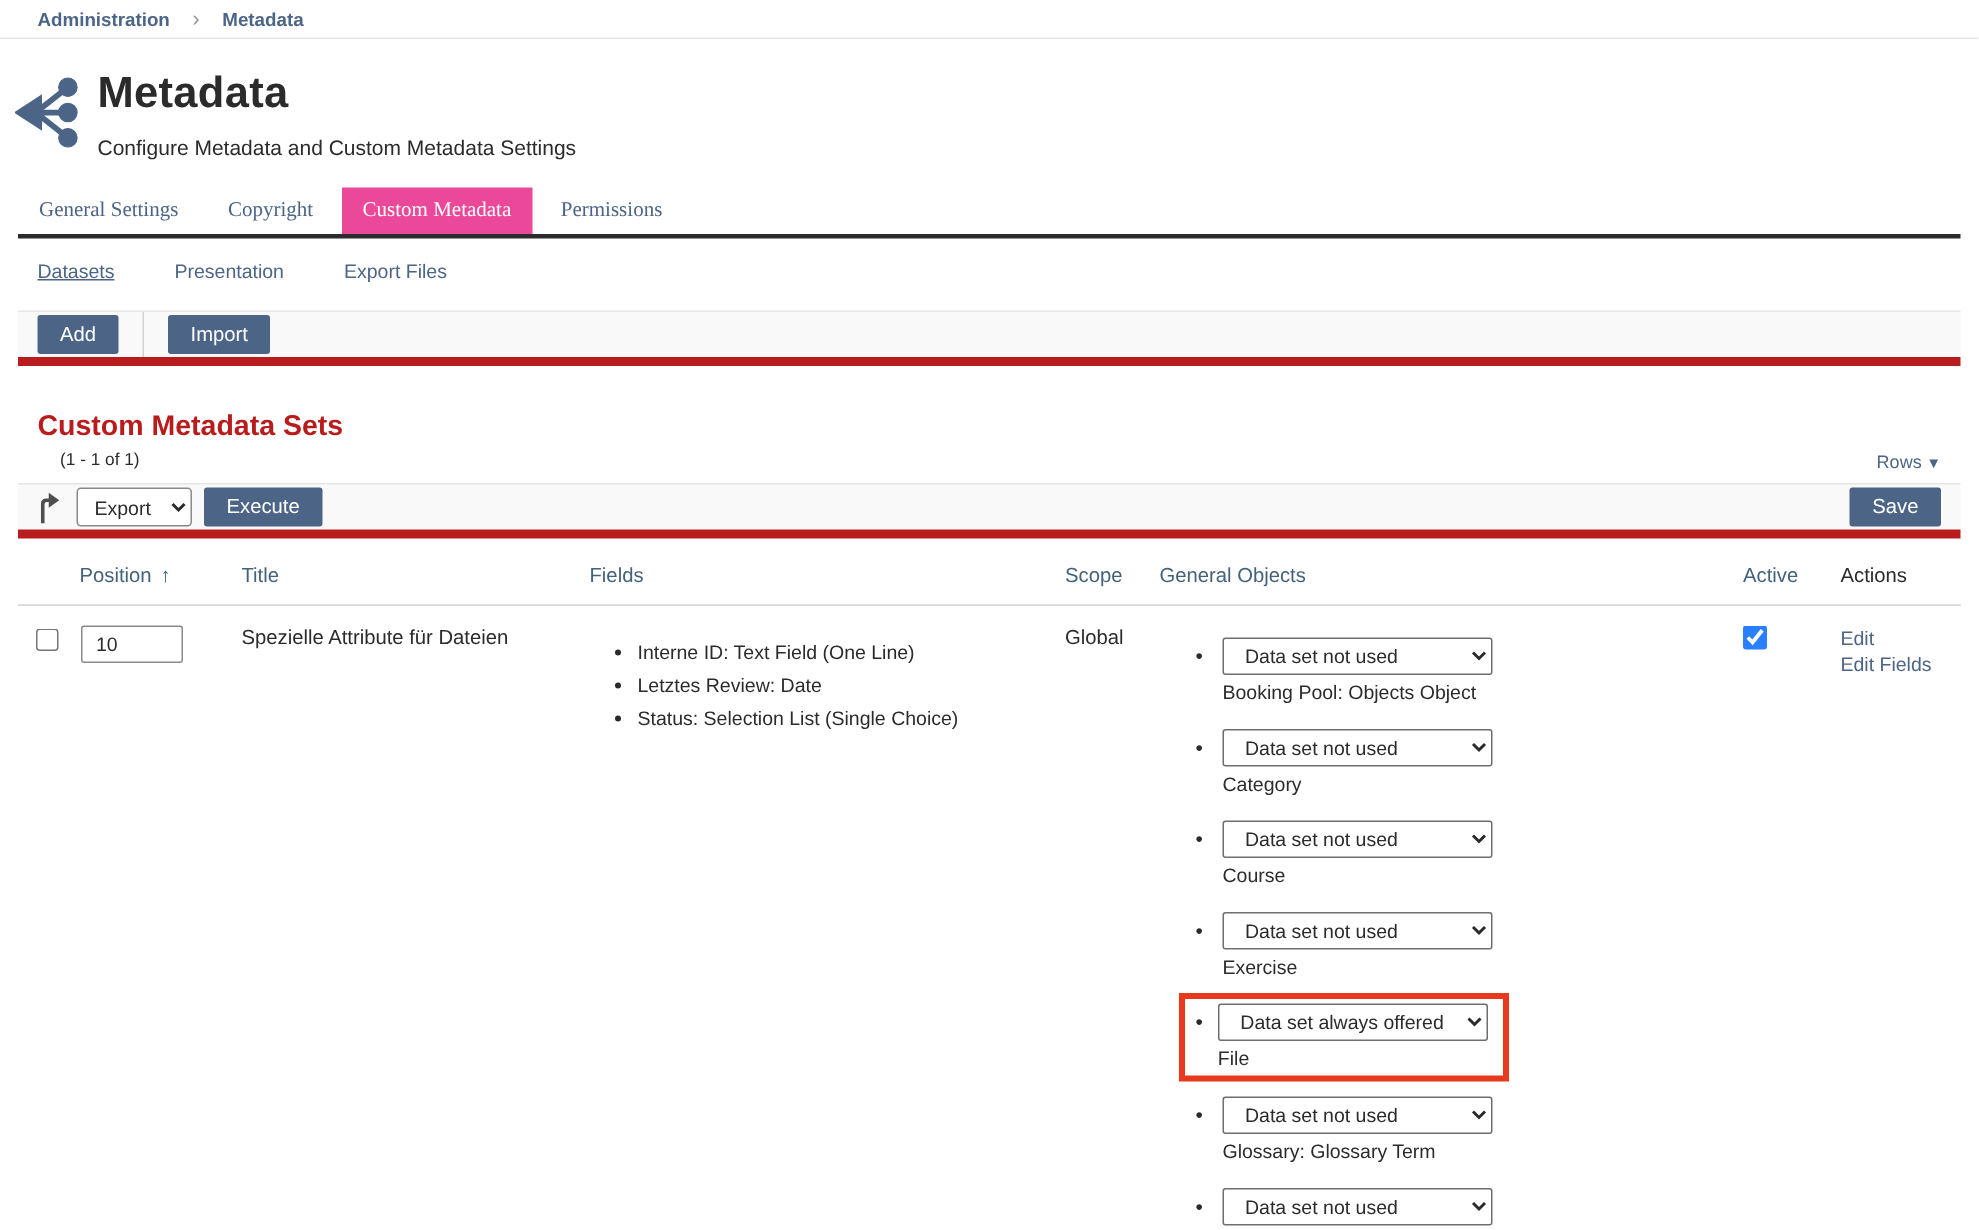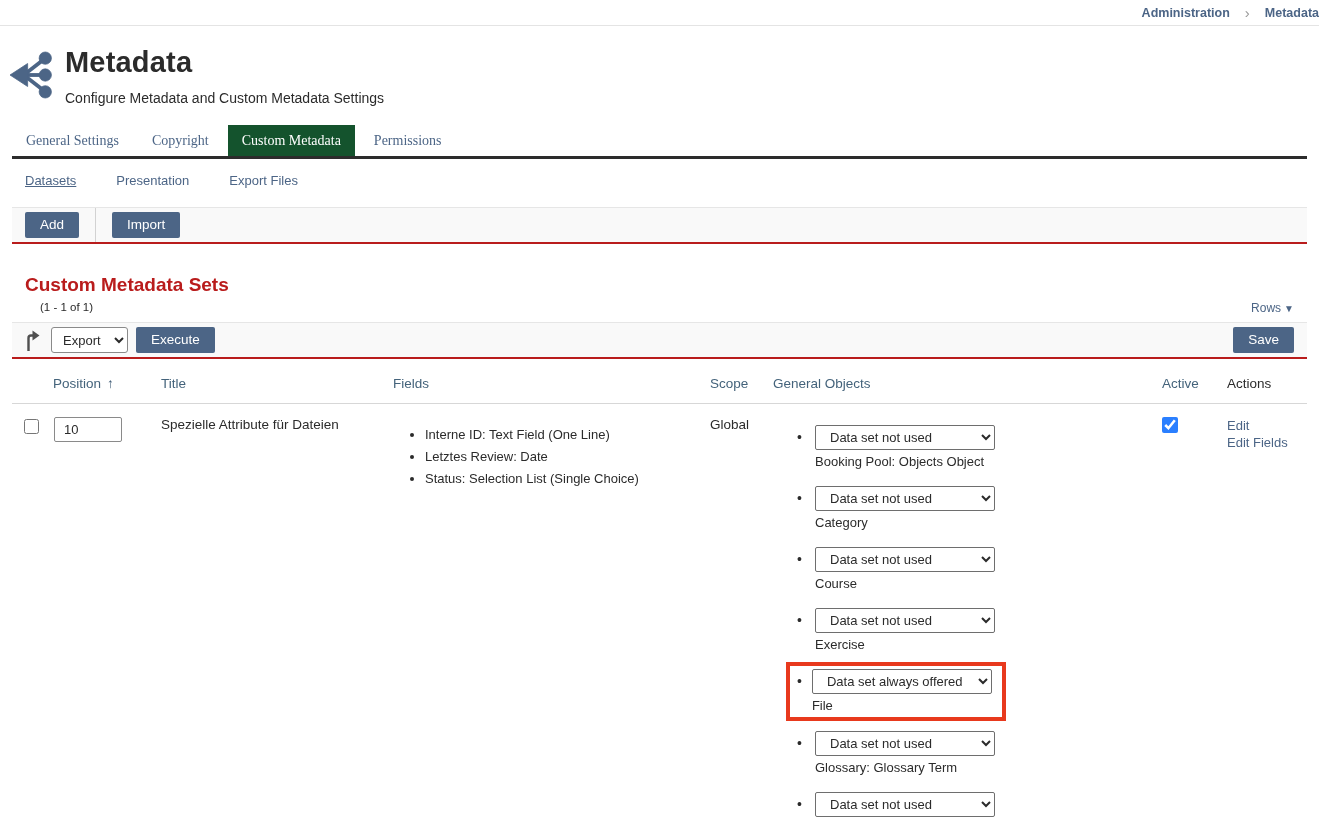--- a/index.html
+++ b/index.html
@@ -9,45 +9,45 @@
     background:#ffffff; color:#2b2b2b;
     font-family:"Liberation Sans", sans-serif;
     font-size:13.5px;
   }
   a { text-decoration:none; }
 
   
   .breadcrumb {
     height:26px; display:flex; align-items:center;
     padding-left:25px; border-bottom:1px solid #e4e4e4;
-    font-size:12.5px; font-weight:bold;justify-content:flex-end;
+    font-size:12.5px; font-weight:bold;
   }
   .breadcrumb a { color:#4c6586; }
   .crumb-sep { color:#9a9a9a; margin:0 15px; font-weight:normal; font-size:15px; line-height:1; }
 
   
   .page-header { display:flex; align-items:flex-start; padding:20px 0 0 10px; }
   .header-icon { width:46px; height:52px; margin-top:3px; }
   .header-text { margin-left:9px; }
   .page-title { font-size:29px; font-weight:bold; margin:0 0 11px; color:#2b2b2b; letter-spacing:0.2px; }
   .page-subtitle { font-size:14px; }
 
   
   .tabbar { margin:19px 12px 0; border-bottom:3px solid #2c2c2c; display:flex; }
   .tab { padding:8px 14px 7px; margin-right:5px; font-size:14px; color:#4c6586; display:block;font-family:Liberation Serif, serif; }
-  .tab.active { background:#14532d; color:#ffffff; }
+  .tab.active { background:#ec4899; color:#ffffff; }
 
   .subtabs { padding:14px 25px 12px; display:flex; gap:40px; font-size:13px; }
   .subtab { color:#4c6586; }
   .subtab.active { text-decoration:underline; }
 
   
   .toolbar {
     margin:7px 12px 0; background:#f9f9f9;
-    border-top:1px solid #e6e6e6; border-bottom:2px solid #b91c1c;
+    border-top:1px solid #e6e6e6; border-bottom:6px solid #b91c1c;
     padding:5px 13px; display:flex; align-items:center; height:37px;
   }
   .btn {
     background:#4c6586; color:#ffffff; border:0; border-radius:2px;
     font-family:inherit; font-size:13.5px; padding:5px 15px; height:26px;
     cursor:pointer; line-height:16px;
   }
   .toolbar-divider { width:1px; background:#d2d2d2; align-self:stretch; margin:-5px 0; }
   .divider-space { width:16px; }
   .move-arrow { margin-right:11px; display:flex; align-items:center; }

